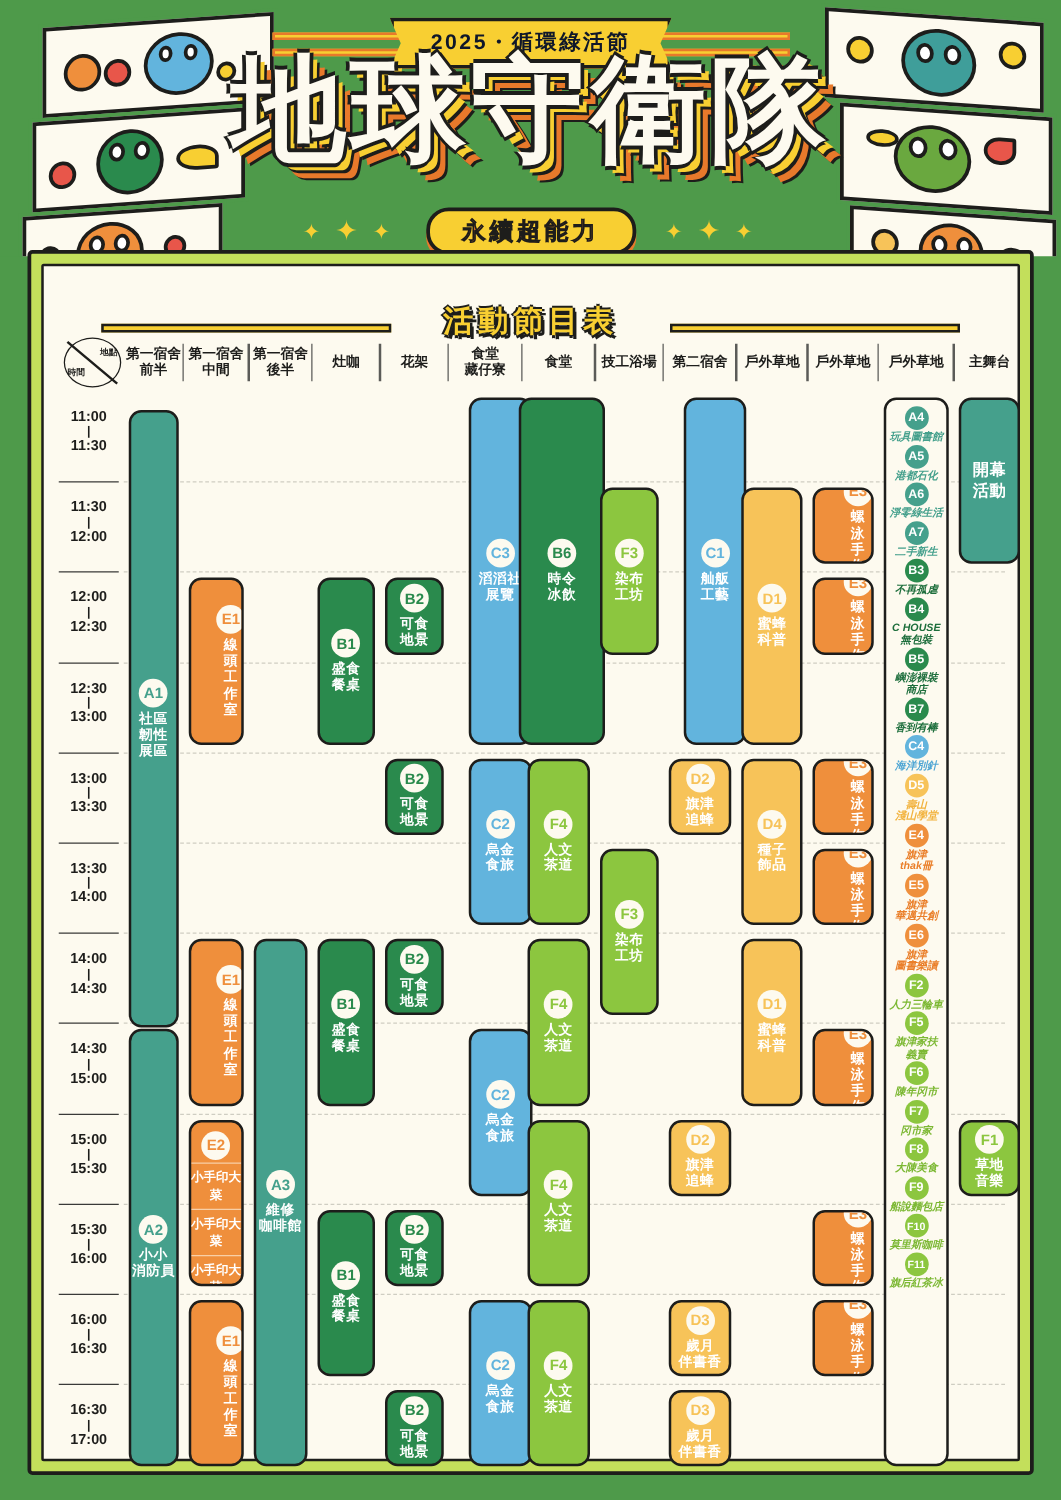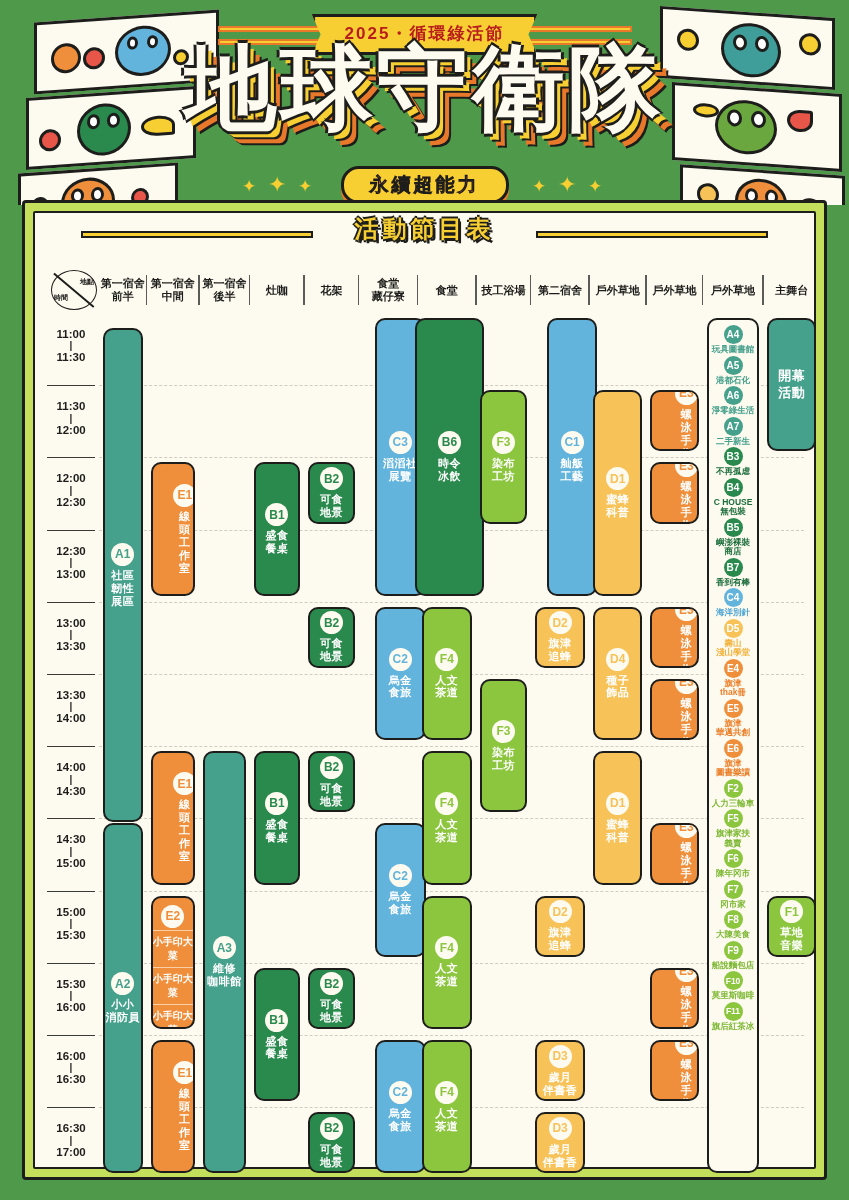--- a/index.html
+++ b/index.html
@@ -27,21 +27,21 @@
   .pR3 { left:680px; top:170px; width:165px; height:60px;  transform:skewY(4deg); }
 
   .blob { position:absolute; border-radius:50%; border:3px solid #1d1d1b; }
 
   .ribbon {
     position:absolute; left:50%; top:14px; transform:translateX(-50%);
     background:#f8cf32; border:3px solid #1d1d1b; padding:5px 30px 7px;
     box-shadow: 0 6px 0 #e8792b;
     clip-path: polygon(0 0, 100% 0, 96% 50%, 100% 100%, 0 100%, 4% 50%);
   }
-  .ribbon-txt { font-size:17px; font-weight:bold; color:#b91c1c; letter-spacing:2px; white-space:nowrap; }
+  .ribbon-txt { font-size:17px; font-weight:bold; color:#0f172a; letter-spacing:2px; white-space:nowrap; }
   .dashes { position:absolute; top:26px; width:120px; height:26px; }
   .dashes.left { left:218px; } .dashes.right { left:512px; }
   .dashes i { display:block; height:6px; background:#f8cf32; margin-bottom:7px; border:2px solid #e8792b; }
 
   .main-title {
     position:absolute; left:0; right:0; top:42px; text-align:center;
     font-size:92px; line-height:1; font-weight:bold; letter-spacing:4px;
     color:#fdfaef;
     text-shadow:
       3px 0 0 #1d1d1b, -3px 0 0 #1d1d1b, 0 3px 0 #1d1d1b, 0 -3px 0 #1d1d1b,
@@ -59,21 +59,21 @@
   
   .frame {
     position:absolute; left:22px; top:200px; width:805px; height:980px;
     background:#c3df5b; border:3px solid #1d1d1b; border-radius:4px; padding:8px;
   }
   .sheet {
     width:100%; height:100%; background:#fdfaef;
     border:2px solid #1d1d1b; border-radius:2px; position:relative;
   }
 
-  .section-title-wrap { position:relative; height:42px; margin-top:0; }
+  .section-title-wrap { position:relative; height:42px; margin-top:28px; }
   .section-title {
     position:absolute; left:50%; top:0; transform:translateX(-50%);
     font-size:24px; font-weight:bold; letter-spacing:4px; color:#f8cf32;
     text-shadow: 2px 0 0 #1d1d1b, -2px 0 0 #1d1d1b, 0 2px 0 #1d1d1b, 0 -2px 0 #1d1d1b, 3px 3px 0 #1d1d1b;
     white-space:nowrap; z-index:2;
   }
   .title-rule { position:absolute; top:18px; height:7px; background:#f8cf32; border:2px solid #1d1d1b; }
   .title-rule.l { left:46px; width:232px; }
   .title-rule.r { right:46px; width:232px; }
 
@@ -149,21 +149,21 @@
     position:absolute; border:2px solid #1d1d1b; border-radius:10px; background:#fdfaef;
     display:flex; flex-direction:column; align-items:center; padding:5px 2px 4px;
   }
   .li { display:flex; flex-direction:column; align-items:center; margin-bottom:1px; width:100%; }
   .li .dot {
     width:19px; height:19px; border-radius:50%; color:#fff;
     display:flex; align-items:center; justify-content:center;
     font-size:10px; font-weight:bold; margin-bottom:1px;
   }
   .li .dot.small { font-size:8.5px; }
-  .li .t { font-size:8.5px; font-weight:bold; line-height:1.12; text-align:center; }
+  .li .t { font-size:8.5px; font-weight:bold; line-height:1.12; text-align:center;font-style:italic; }
   .d-teal { background:#45a08c; } .t-teal { color:#45a08c; }
   .d-dgrn { background:#2a8a4d; } .t-dgrn { color:#1d6e3c; }
   .d-blue { background:#62b4dd; } .t-blue { color:#4fa6d4; }
   .d-yel  { background:#f7c359; } .t-yel  { color:#f2b33e; }
   .d-org  { background:#ef8f3c; } .t-org  { color:#ea7f2a; }
   .d-lgrn { background:#8cc63f; } .t-lgrn { color:#7cb833; }
 </style>
 </head>
 <body>
 

